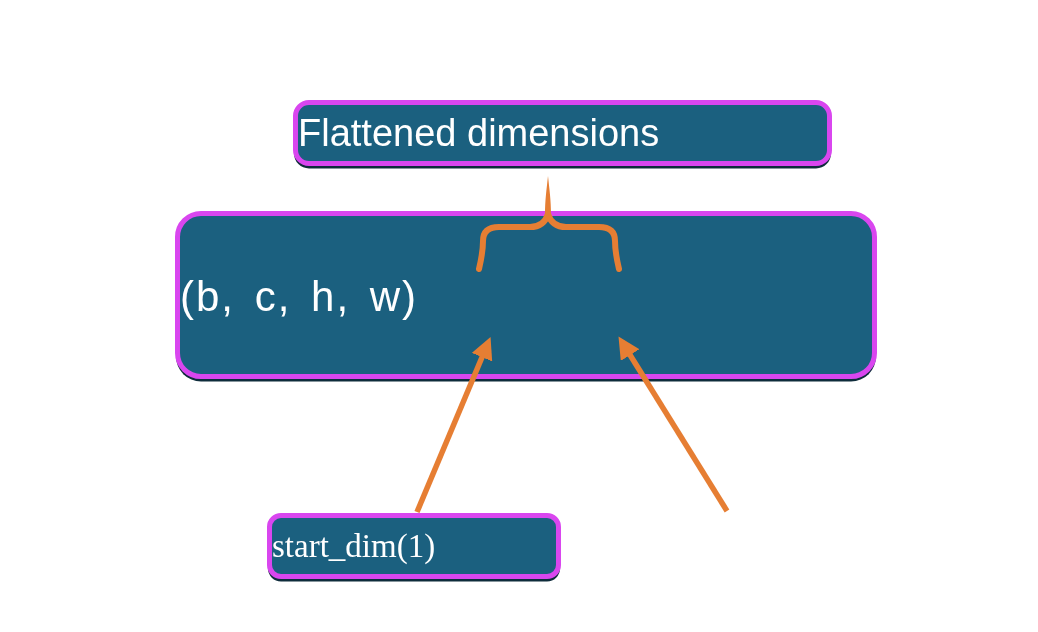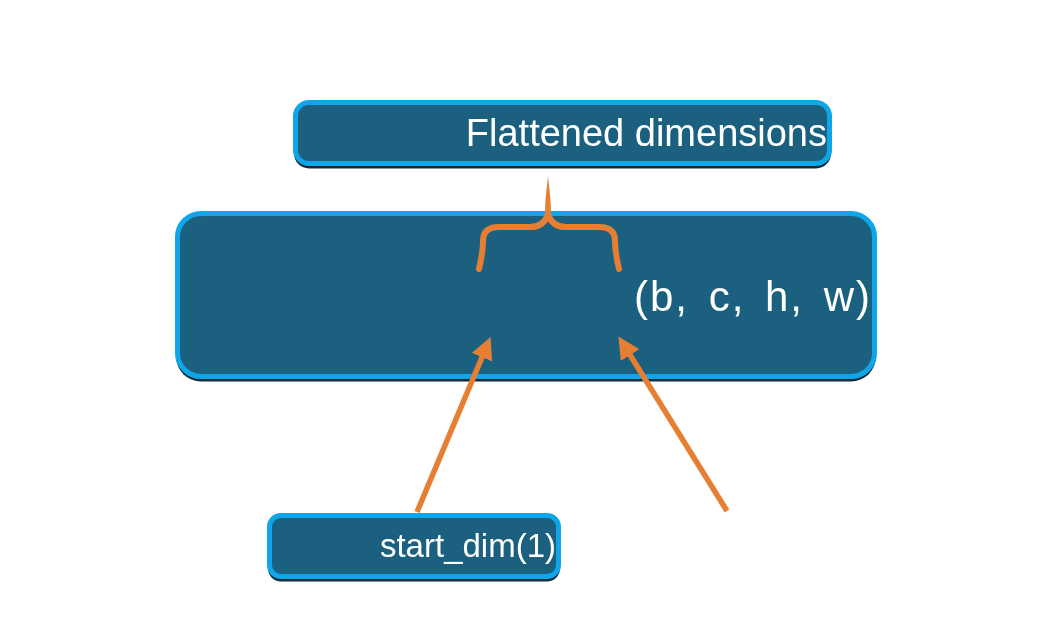--- a/index.html
+++ b/index.html
@@ -12,26 +12,26 @@
     position: relative;
     width: 1038px;
     height: 632px;
     background: #ffffff;
     overflow: hidden;
   }
   .box {
     position: absolute;
     box-sizing: border-box;
     background: #1b607f;
-    border: 5px solid #0ea5e9;
+    border: 5px solid #d946ef;
     box-shadow: 0 3.5px 0 -1px #0e2c3b;
     color: #ffffff;
     display: flex;
     align-items: center;
-    justify-content: flex-end;
+    justify-content: flex-start;
     text-align: center;
     z-index: 1;
   }
   .top-box {
     left: 293px; top: 100px;
     width: 539px; height: 66px;
     border-radius: 16px;
     font-size: 38px;
   }
   .middle-box {
@@ -41,20 +41,21 @@
     font-size: 42px;
     letter-spacing: 2px;
     word-spacing: 6px;
     padding-top: 4px;
   }
   .small-box {
     top: 513px;
     height: 66px;
     border-radius: 14px;
     font-size: 33px;
+    font-family: Liberation Serif, serif;
   }
   .start-box { left: 267px; width: 294px; }
   .end-box   { left: 582px; width: 296px; }
   .overlay {
     position: absolute;
     left: 0; top: 0;
     width: 1038px;
     height: 632px;
     z-index: 5;
     pointer-events: none;

